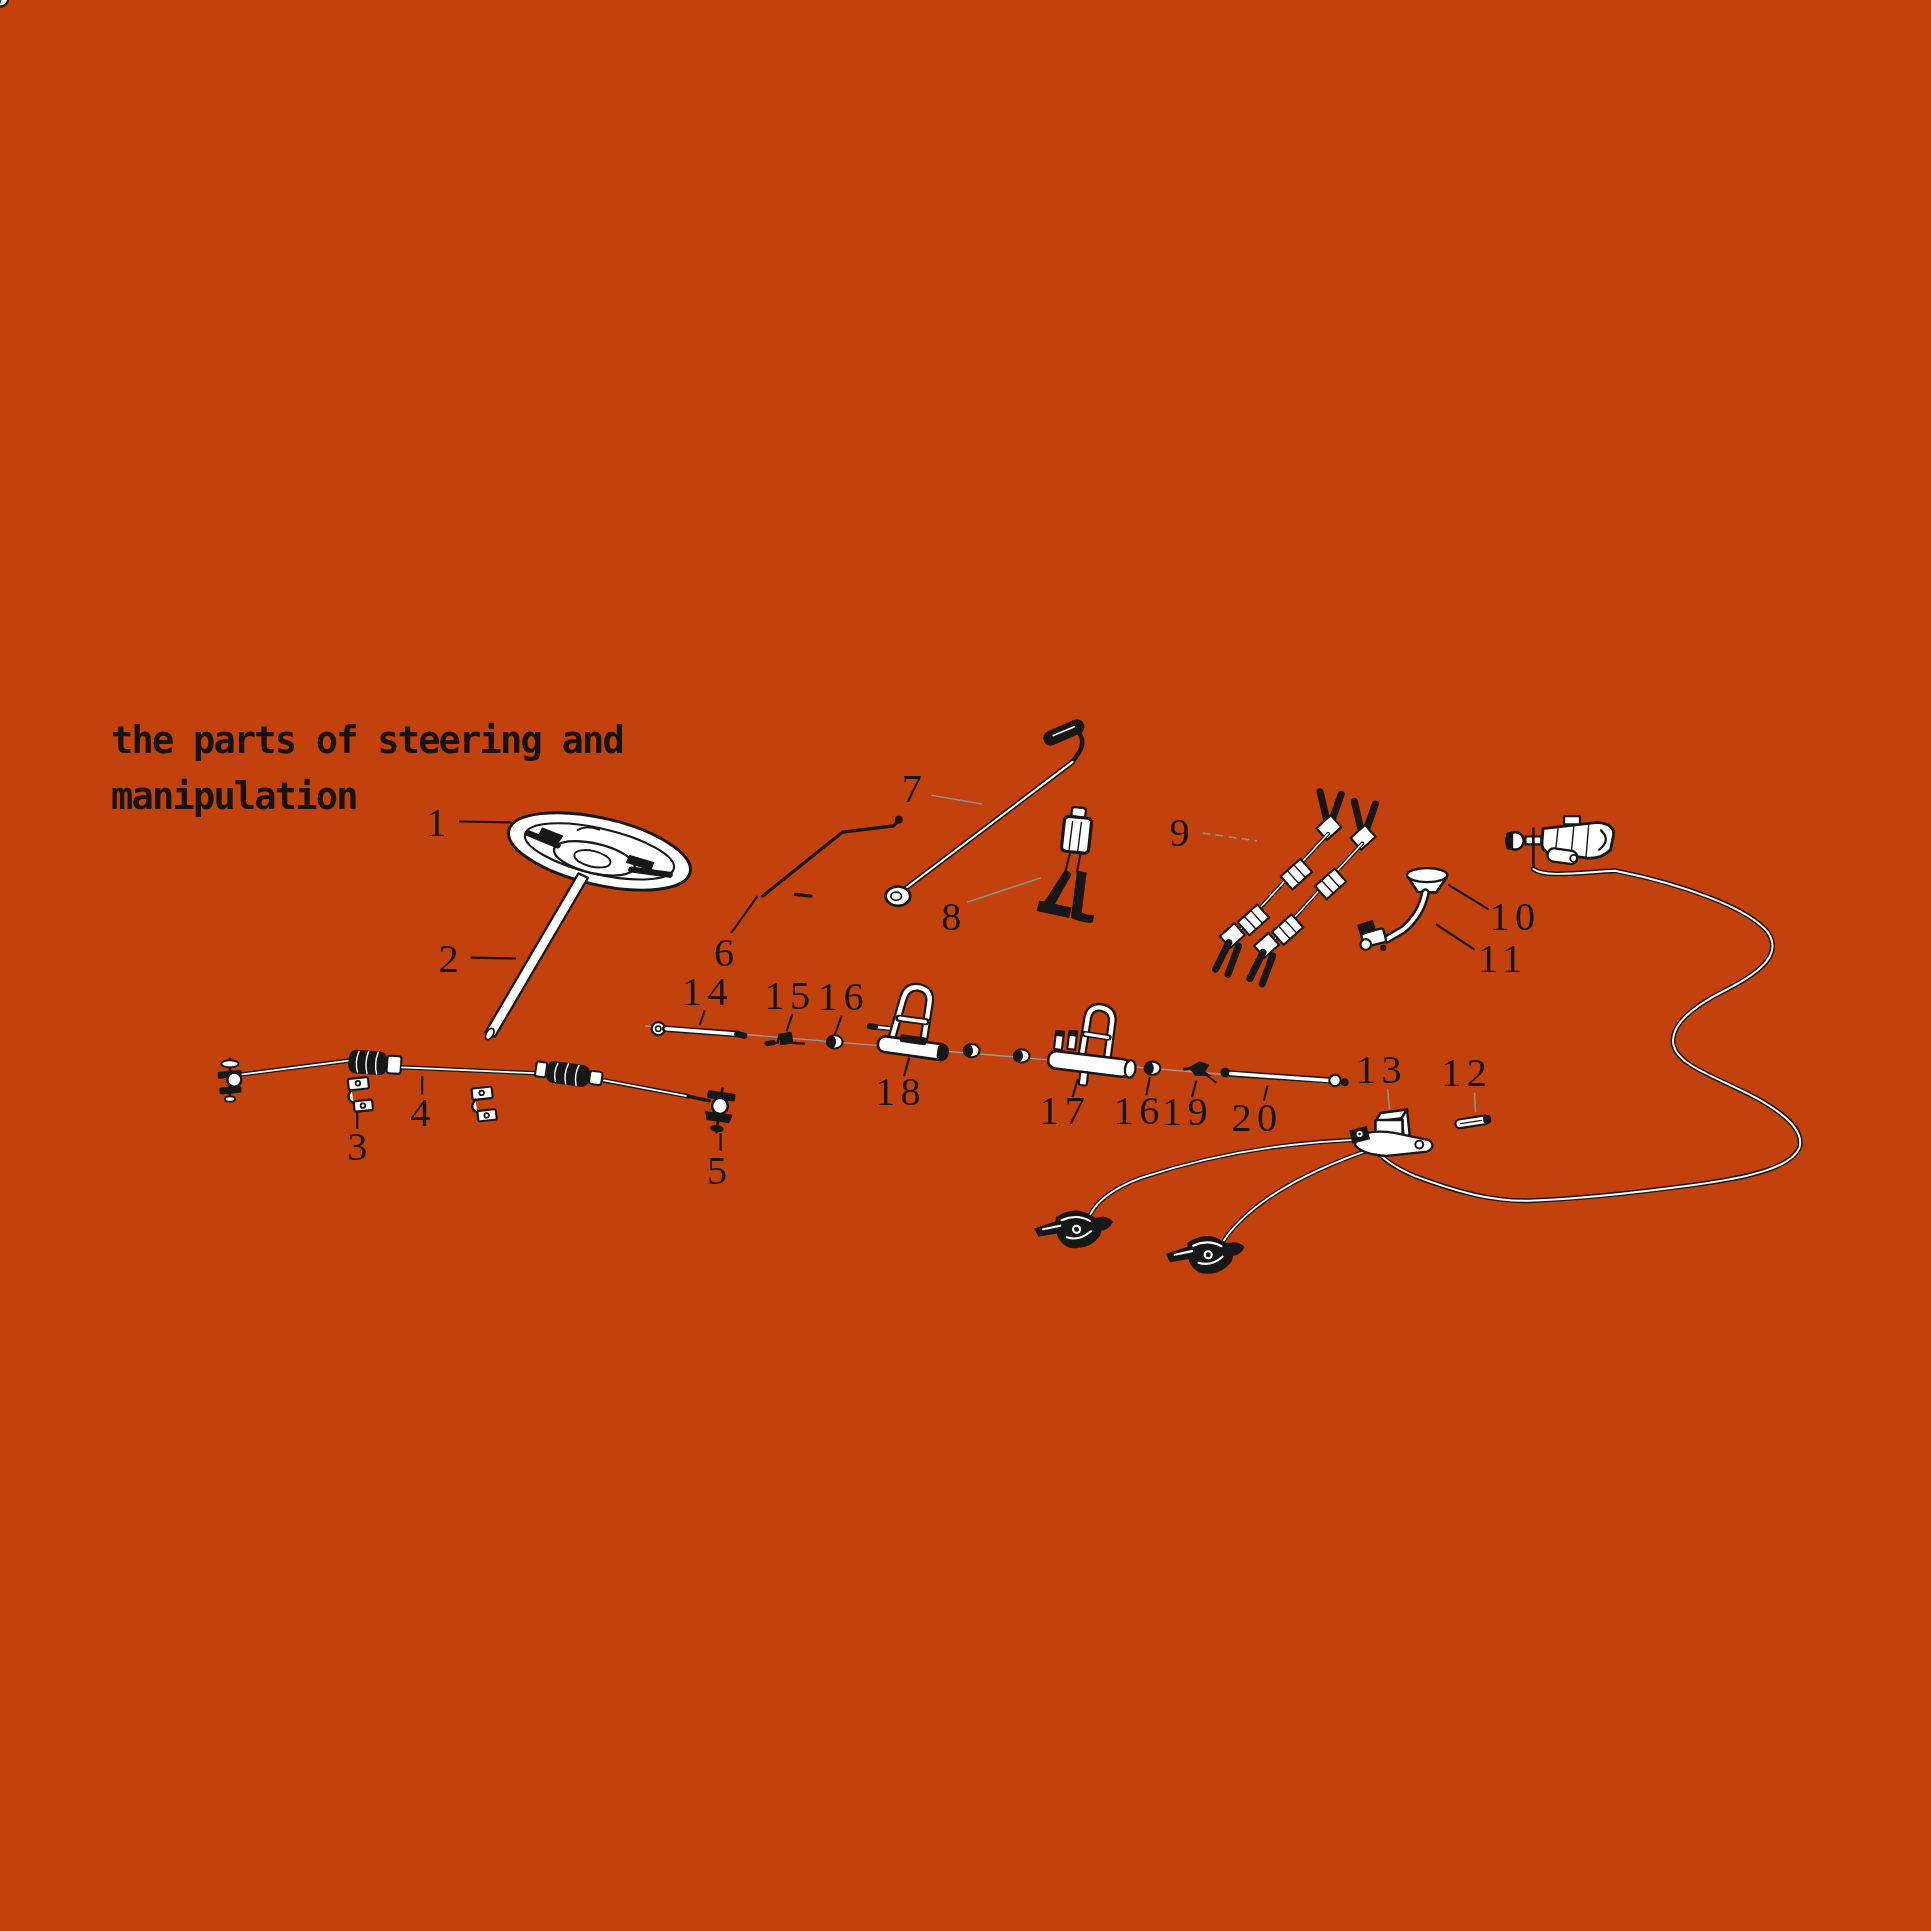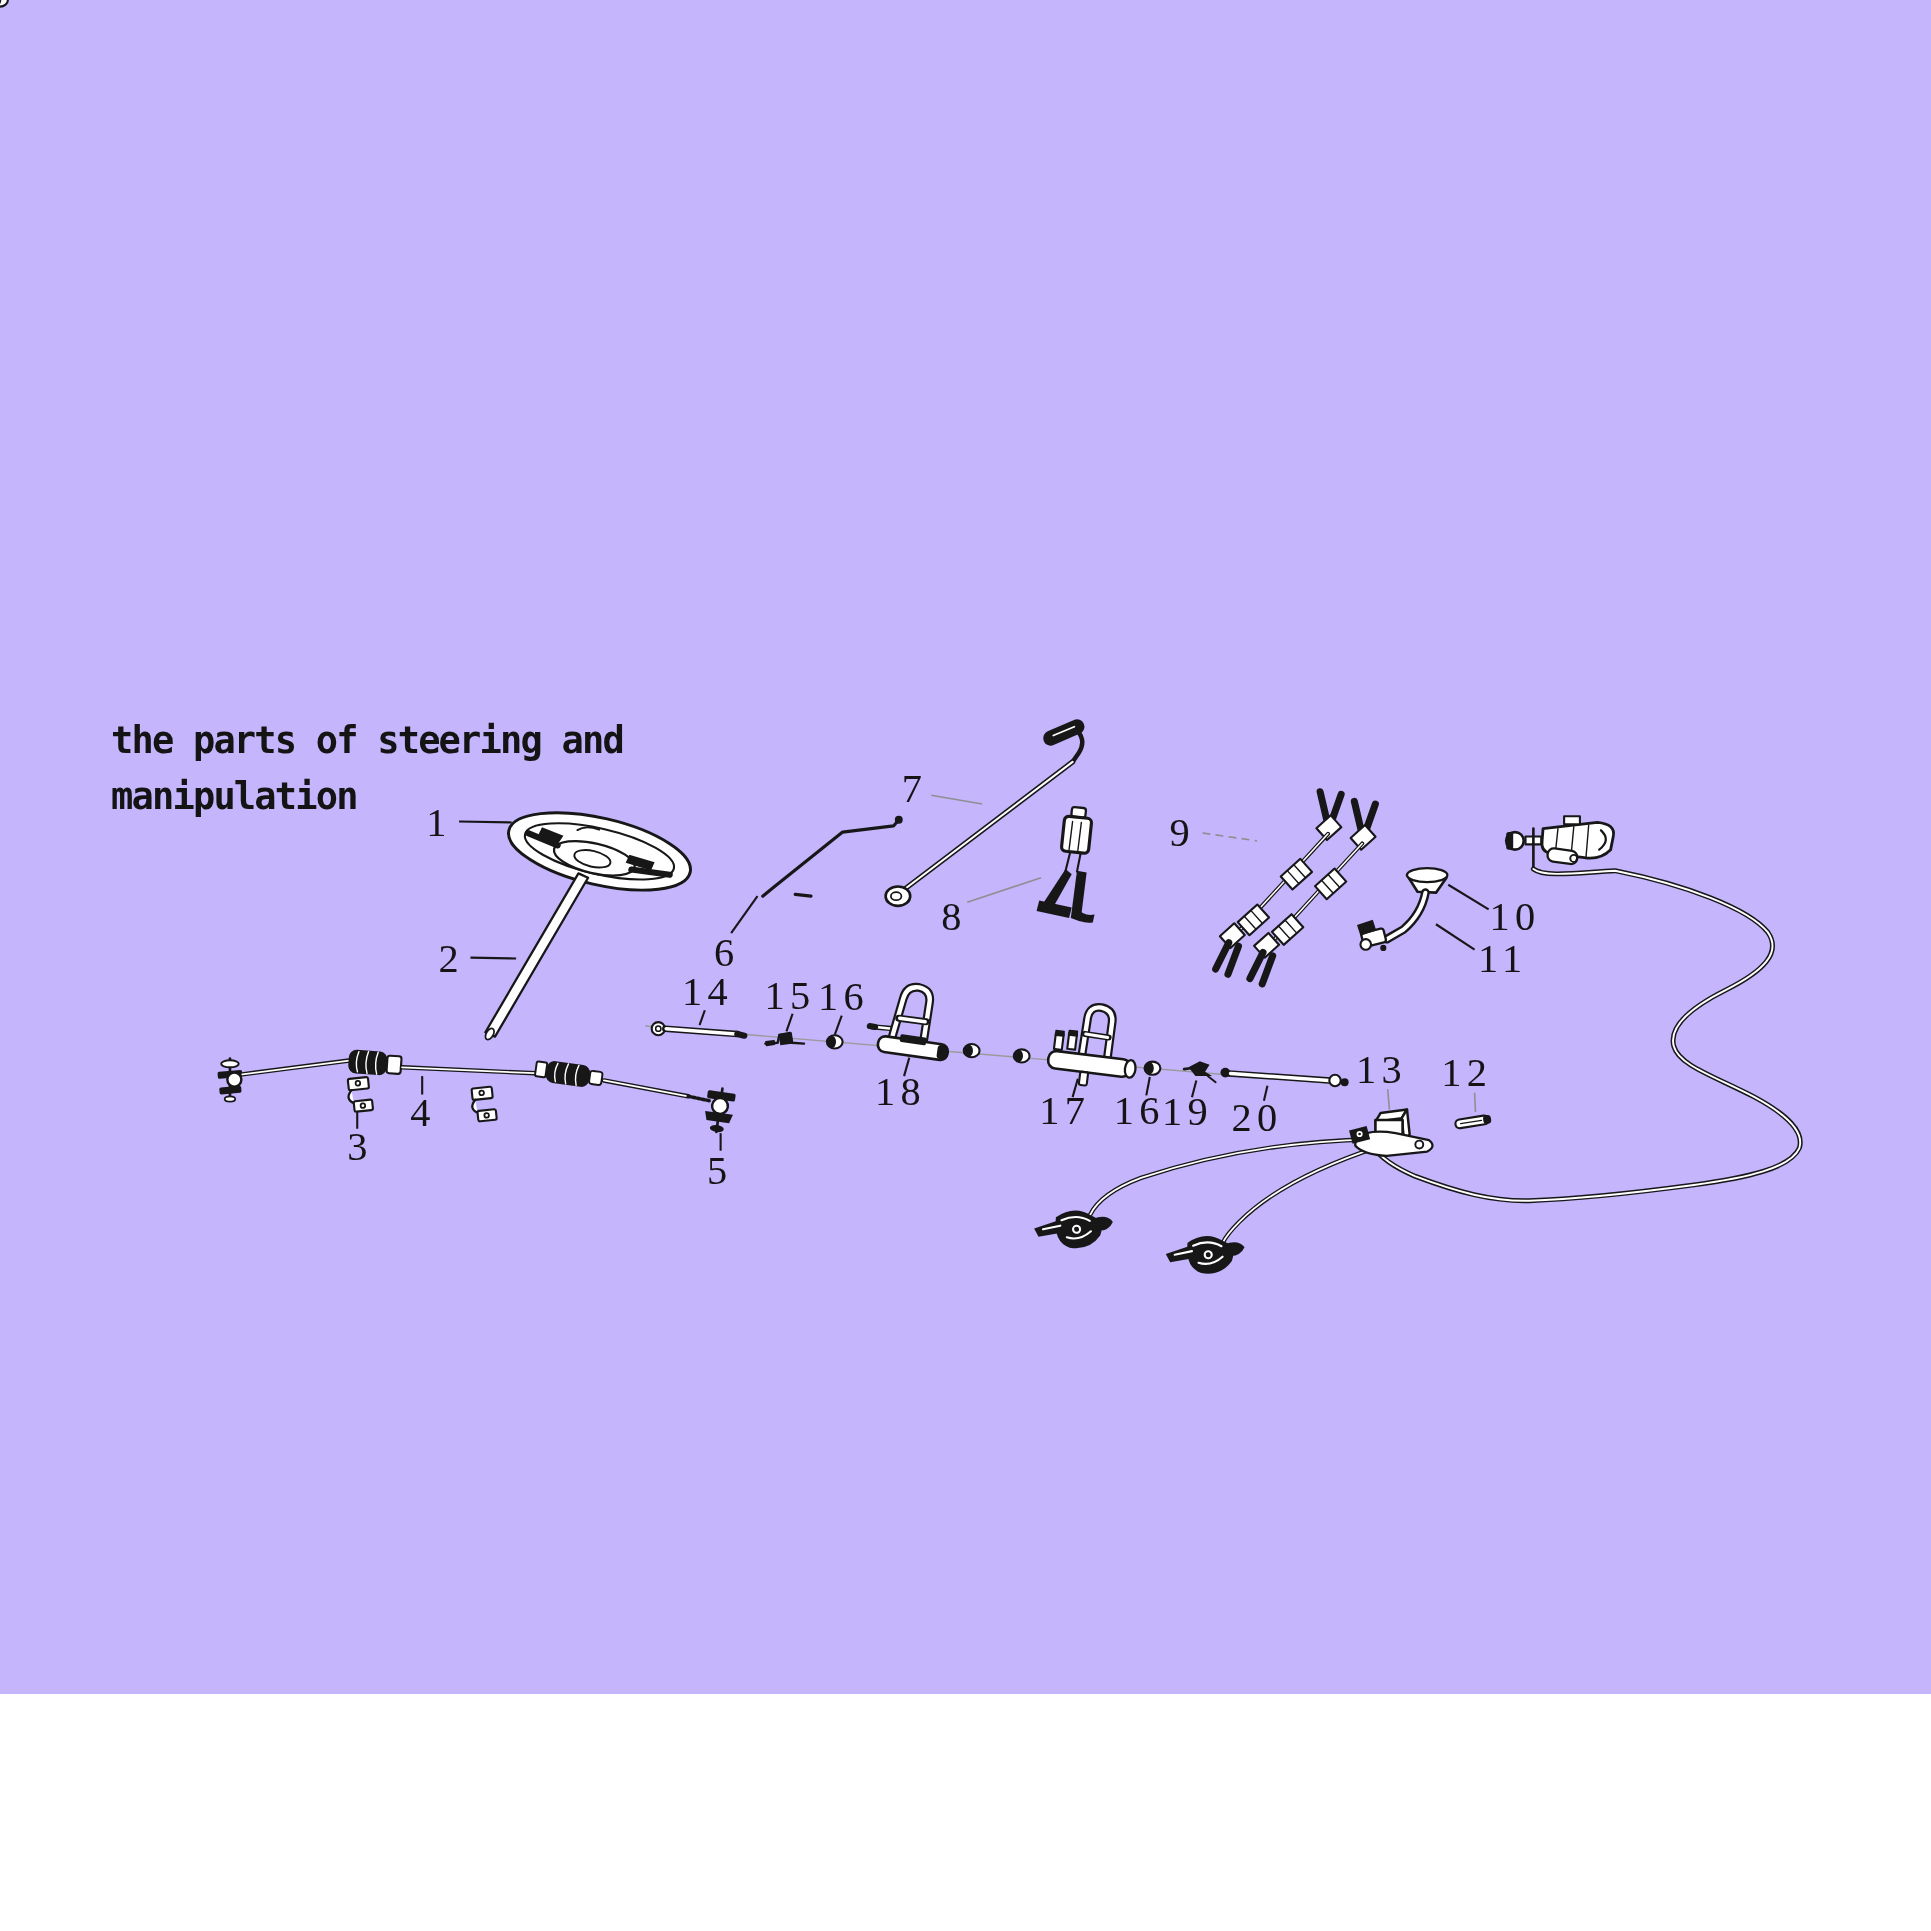--- a/index.html
+++ b/index.html
@@ -1,16 +1,16 @@
 <!DOCTYPE html>
 <html style="font-size:14px"><head>
 <meta charset="utf-8">
 <style>
   html,body{margin:0;padding:0;background:#ffffff;}
-  .stage{position:relative;width:1931px;height:1694px;background:#c4b5fd;overflow:hidden;
+  .stage{position:relative;width:1931px;height:1931px;background:#c2410c;overflow:hidden;
          font-family:"Liberation Sans",sans-serif;}
   .title{position:absolute;left:111px;top:713px;color:#141414;
          font-family:"DejaVu Sans Mono",monospace;font-weight:bold;
          font-size:37px;line-height:56px;letter-spacing:-1.8px;white-space:pre;}
   svg{position:absolute;left:0;top:0;}
   
   .ink{stroke:#171717;fill:none;stroke-linecap:round;stroke-linejoin:round;}
   .wfill{fill:#ffffff;}
   .bfill{fill:#171717;stroke:none;}
   .inner{stroke:#ffffff;fill:none;stroke-linecap:round;}

